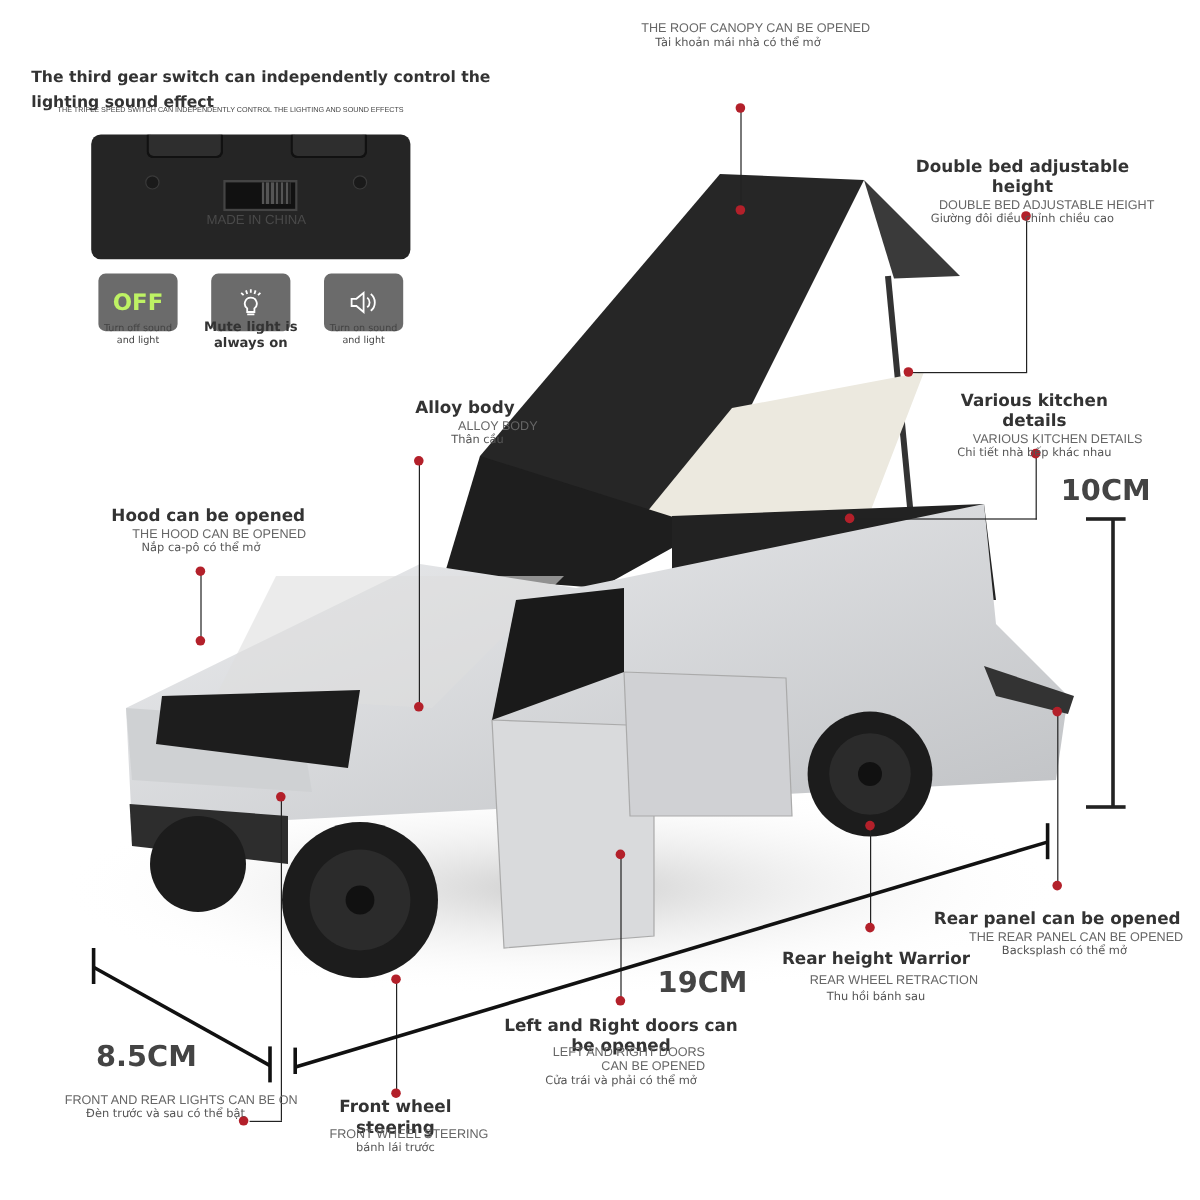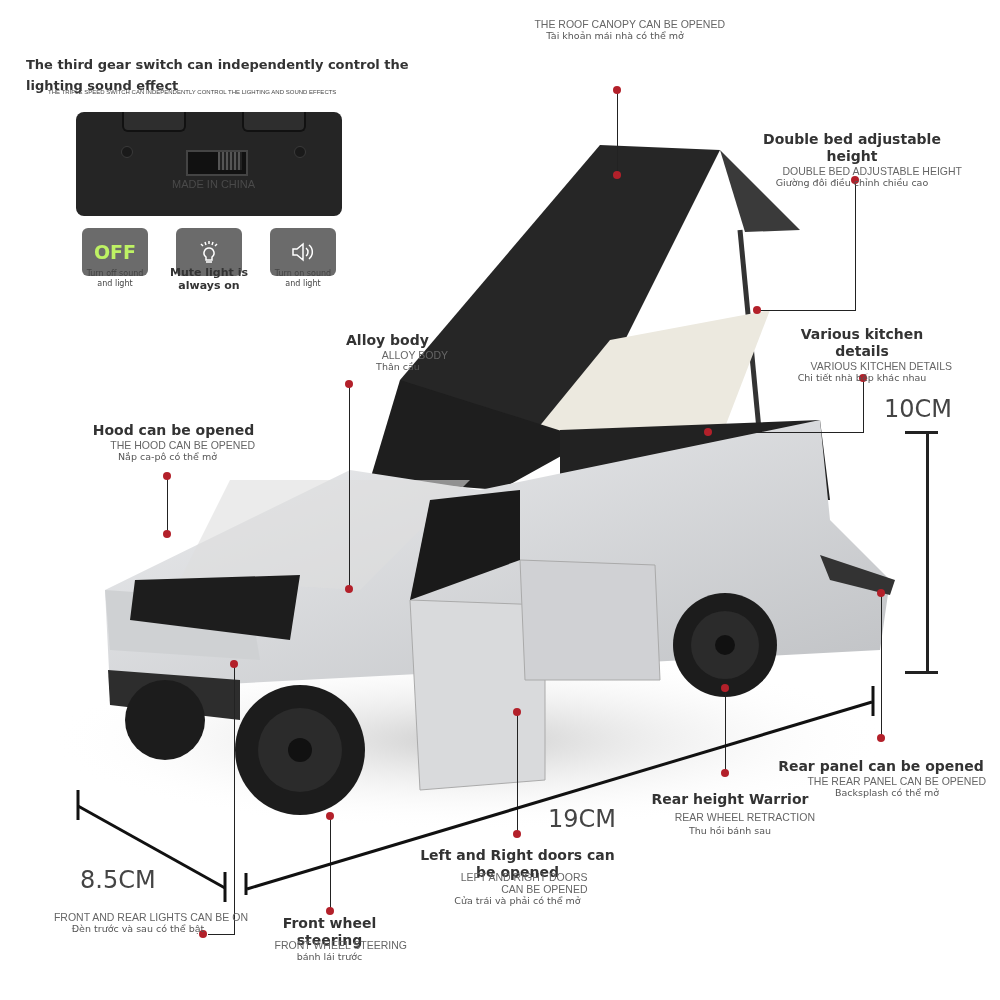--- a/index.html
+++ b/index.html
@@ -5,21 +5,21 @@
   html,body{margin:0;padding:0;}
   body{width:1000px;height:1000px;position:relative;overflow:hidden;background:#ffffff;font-family:"DejaVu Sans",sans-serif;color:#333;}
   .abs{position:absolute;}
   .title{font-weight:bold;color:#333;font-size:14px;text-align:center;line-height:17px;}
   .sub{font-family:"Liberation Sans",sans-serif;color:#666;font-size:10.5px;text-align:right;line-height:12px;}
   .viet{color:#555;font-size:9.5px;text-align:center;line-height:12px;}
   .dot{position:absolute;width:8px;height:8px;border-radius:50%;background:#b3202a;}
   .line{position:absolute;background:#222;}
   .btn{position:absolute;width:66px;height:48px;border-radius:6px;background:#6b6b6b;color:#bef264;display:flex;align-items:center;justify-content:center;}
   .cap{position:absolute;font-size:8px;color:#444;text-align:center;line-height:10px;}
-  .dim{position:absolute;font-family:"DejaVu Sans",sans-serif;font-size:24px;color:#444;font-weight:400;}
+  .dim{position:absolute;font-family:"DejaVu Sans",sans-serif;font-size:24px;color:#444;font-weight:700;}
 </style>
 </head>
 <body>
 
 <div class="abs" style="left:26px;top:54px;width:430px;font-size:13px;font-weight:bold;color:#333;line-height:21px;">The third gear switch can independently control the lighting sound effect</div>
 <div class="abs" style="left:48px;top:89px;font-size:6px;color:#444;font-family:'Liberation Sans',sans-serif;">THE TRIPLE SPEED SWITCH CAN INDEPENDENTLY CONTROL THE LIGHTING AND SOUND EFFECTS</div>
 
 <div class="abs" style="left:76px;top:112px;width:266px;height:104px;background:#252525;border-radius:8px;overflow:hidden;">
   <div class="abs" style="left:46px;top:0;width:60px;height:18px;border:2px solid #111;border-top:none;border-radius:0 0 6px 6px;background:#2e2e2e;"></div>
   <div class="abs" style="left:166px;top:0;width:60px;height:18px;border:2px solid #111;border-top:none;border-radius:0 0 6px 6px;background:#2e2e2e;"></div>

